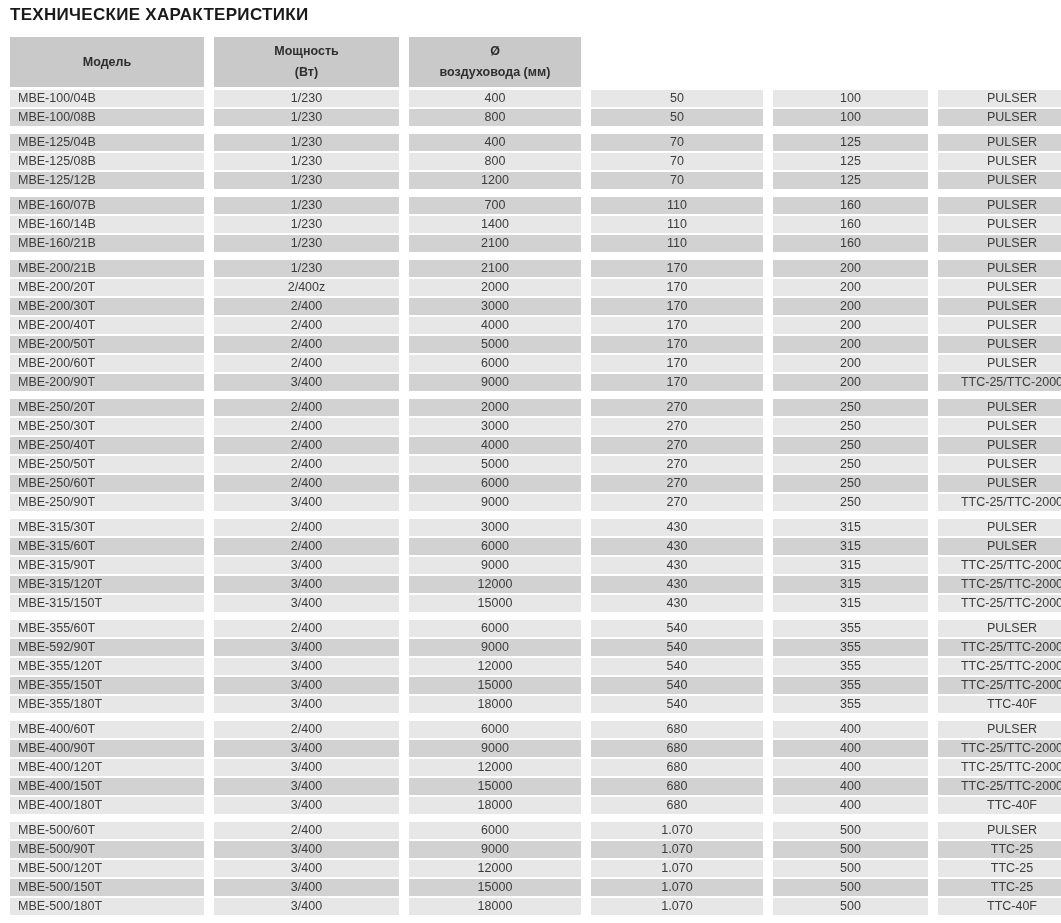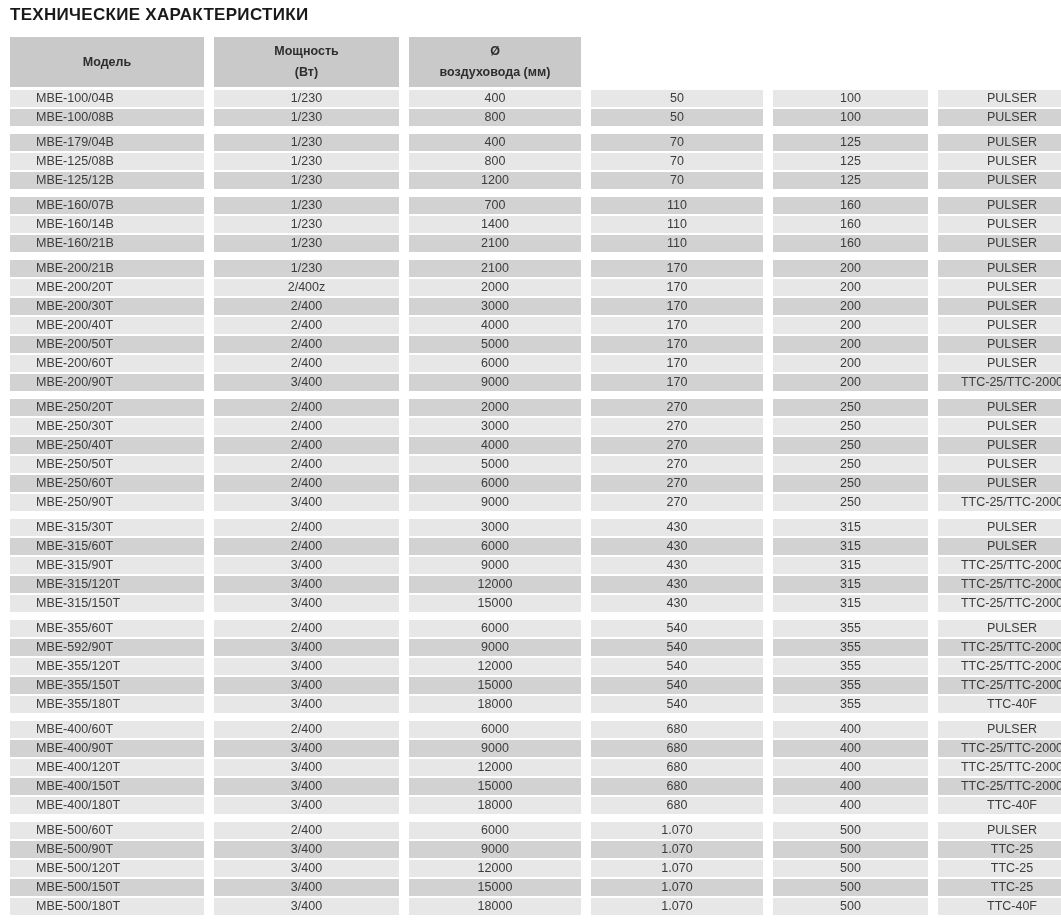--- a/index.html
+++ b/index.html
@@ -38,21 +38,21 @@
     padding:2px 4px;
   }
   .data-row{margin-bottom:2px;}
   .data-row.group-start{margin-top:8px;}
   .cell{
     height:17px;line-height:17px;
     font-size:12.5px;color:var(--text);
     text-align:center;
     white-space:nowrap;overflow:hidden;
   }
-  .cell.model{text-align:left;padding-left:26px;}
+  .cell.model{text-align:left;padding-left:8px;}
   .data-row.light .cell{background:var(--row-light);}
   .data-row.dark .cell{background:var(--row-dark);}
 </style>
 </head>
 <body>
 
 <div class="page">
   <h1 class="title">ТЕХНИЧЕСКИЕ ХАРАКТЕРИСТИКИ</h1>
 
   <div class="spec-table">
@@ -80,21 +80,21 @@
         </div>
         <div class="grid-row data-row dark">
           <div class="cell model">MBE-100/08B</div>
           <div class="cell">1/230</div>
           <div class="cell">800</div>
           <div class="cell">50</div>
           <div class="cell">100</div>
           <div class="cell">PULSER</div>
         </div>
         <div class="grid-row data-row dark group-start">
-          <div class="cell model">MBE-179/04B</div>
+          <div class="cell model">MBE-125/04B</div>
           <div class="cell">1/230</div>
           <div class="cell">400</div>
           <div class="cell">70</div>
           <div class="cell">125</div>
           <div class="cell">PULSER</div>
         </div>
         <div class="grid-row data-row light">
           <div class="cell model">MBE-125/08B</div>
           <div class="cell">1/230</div>
           <div class="cell">800</div>

